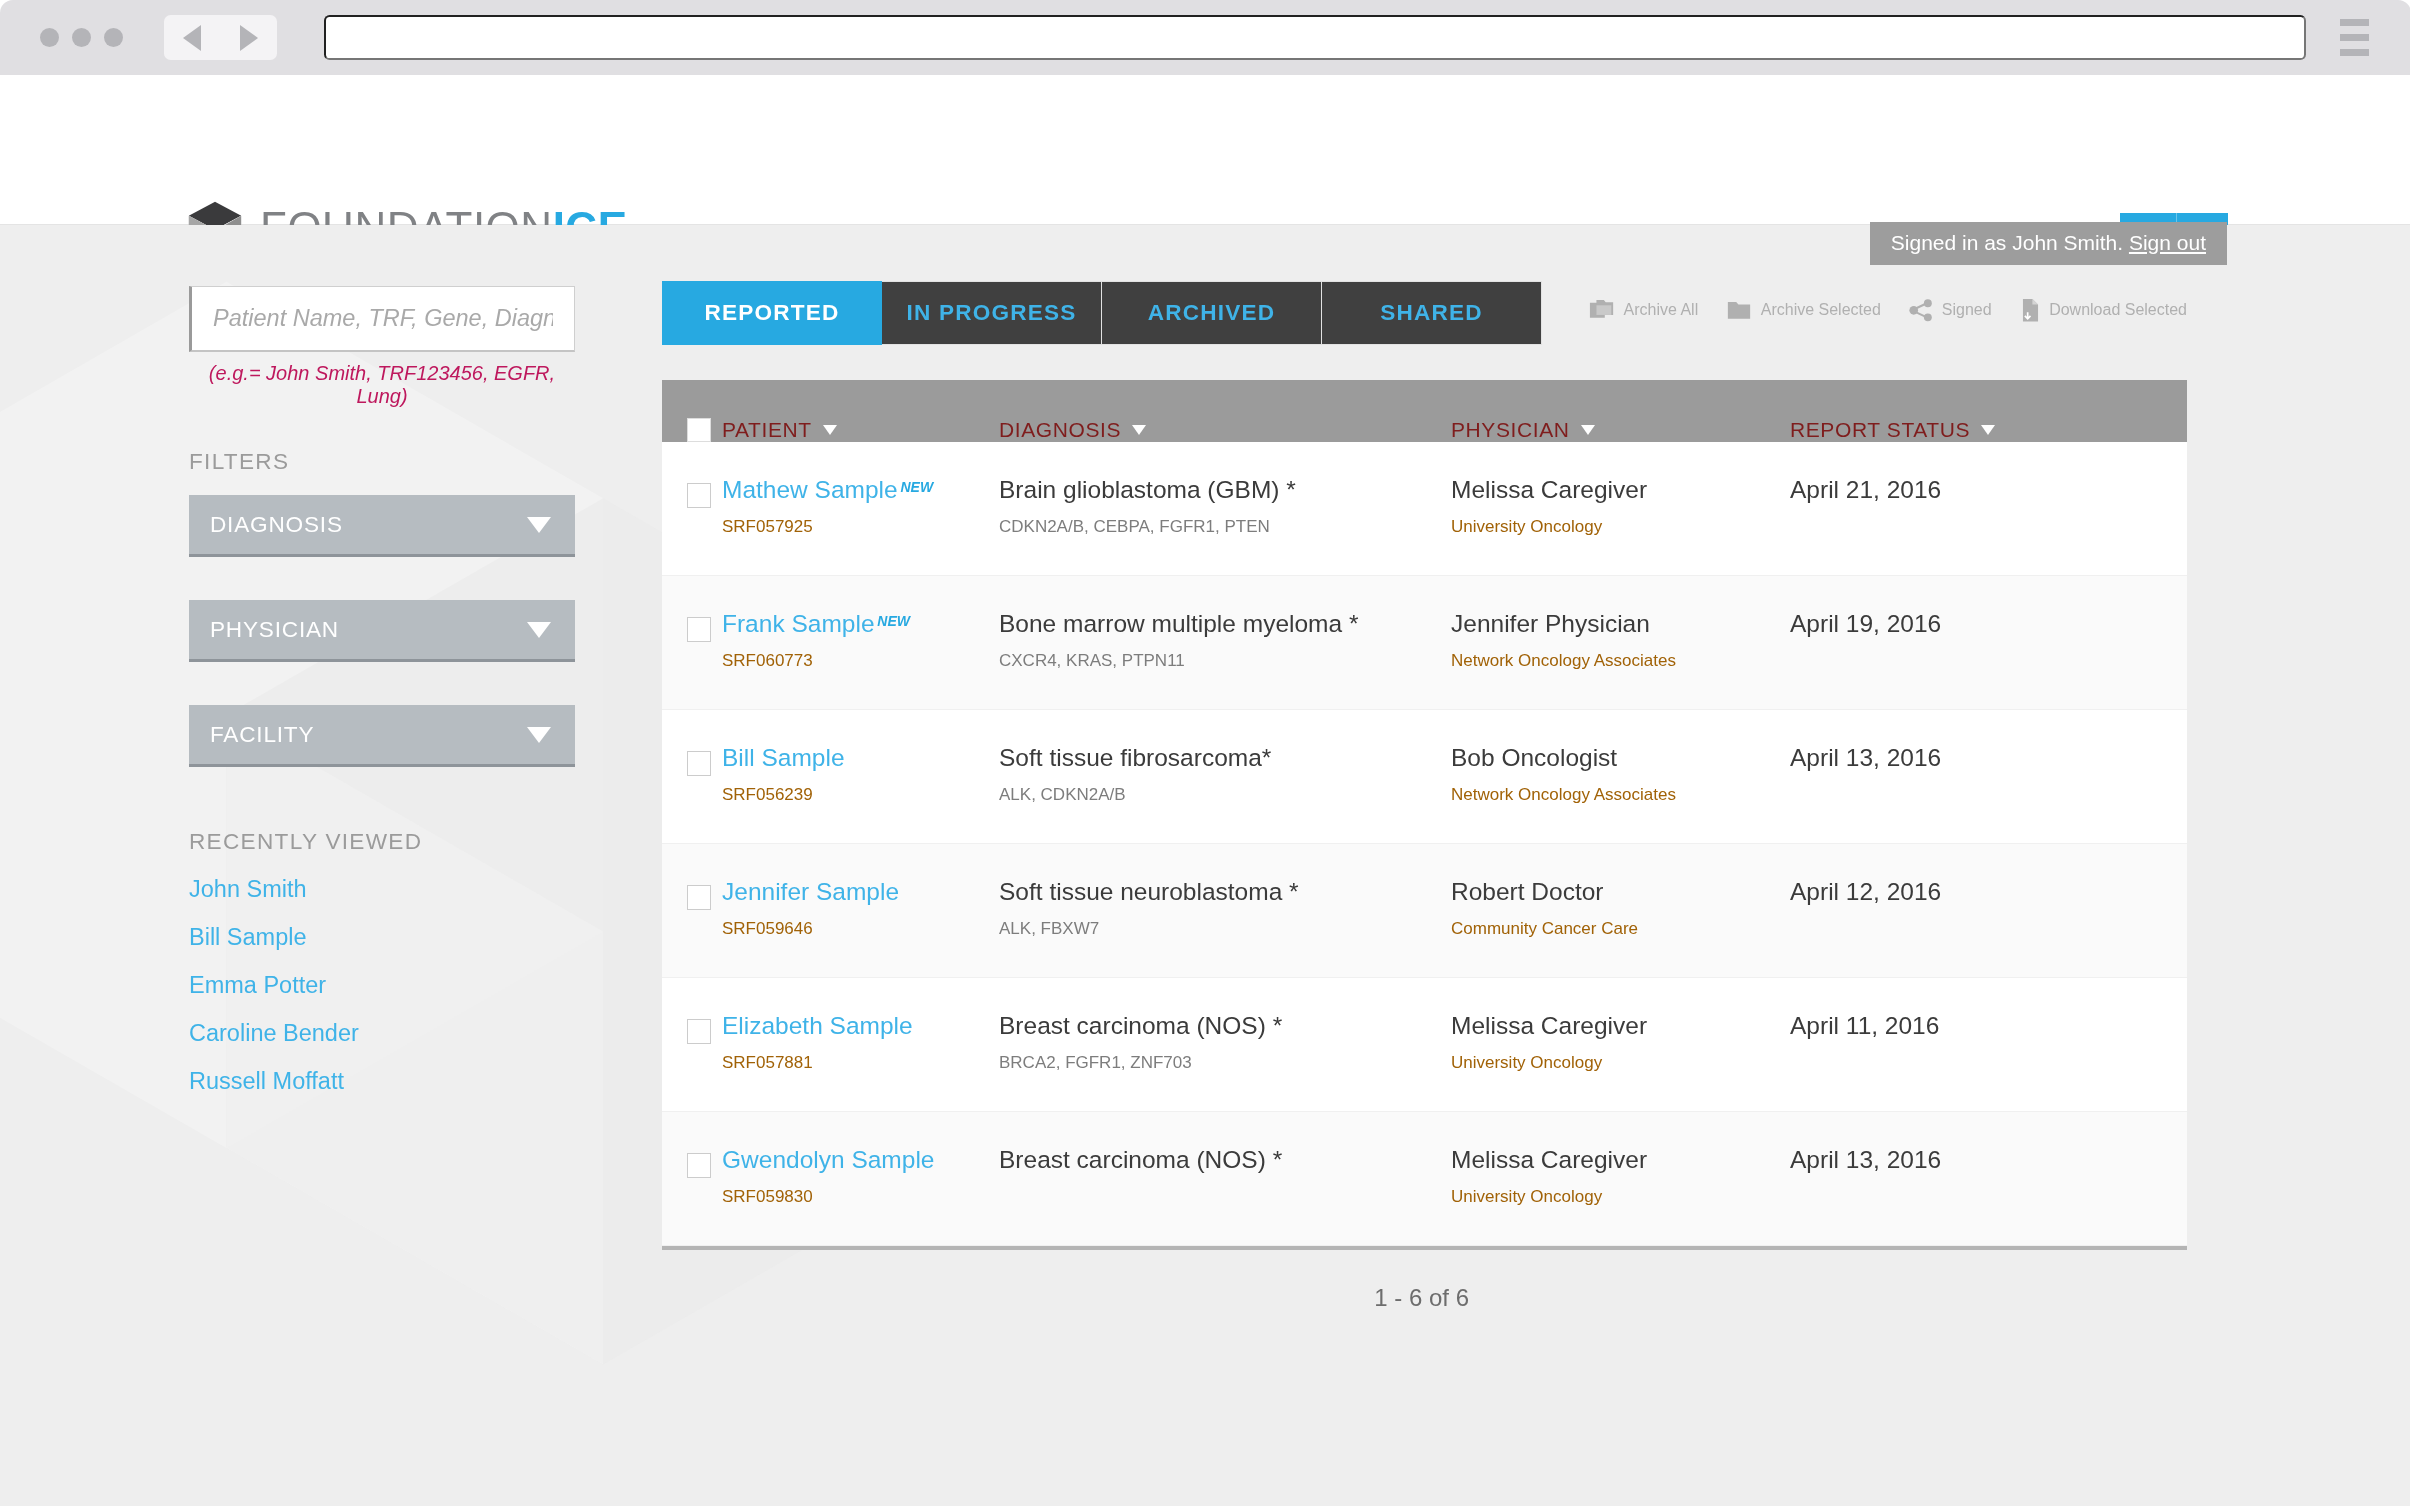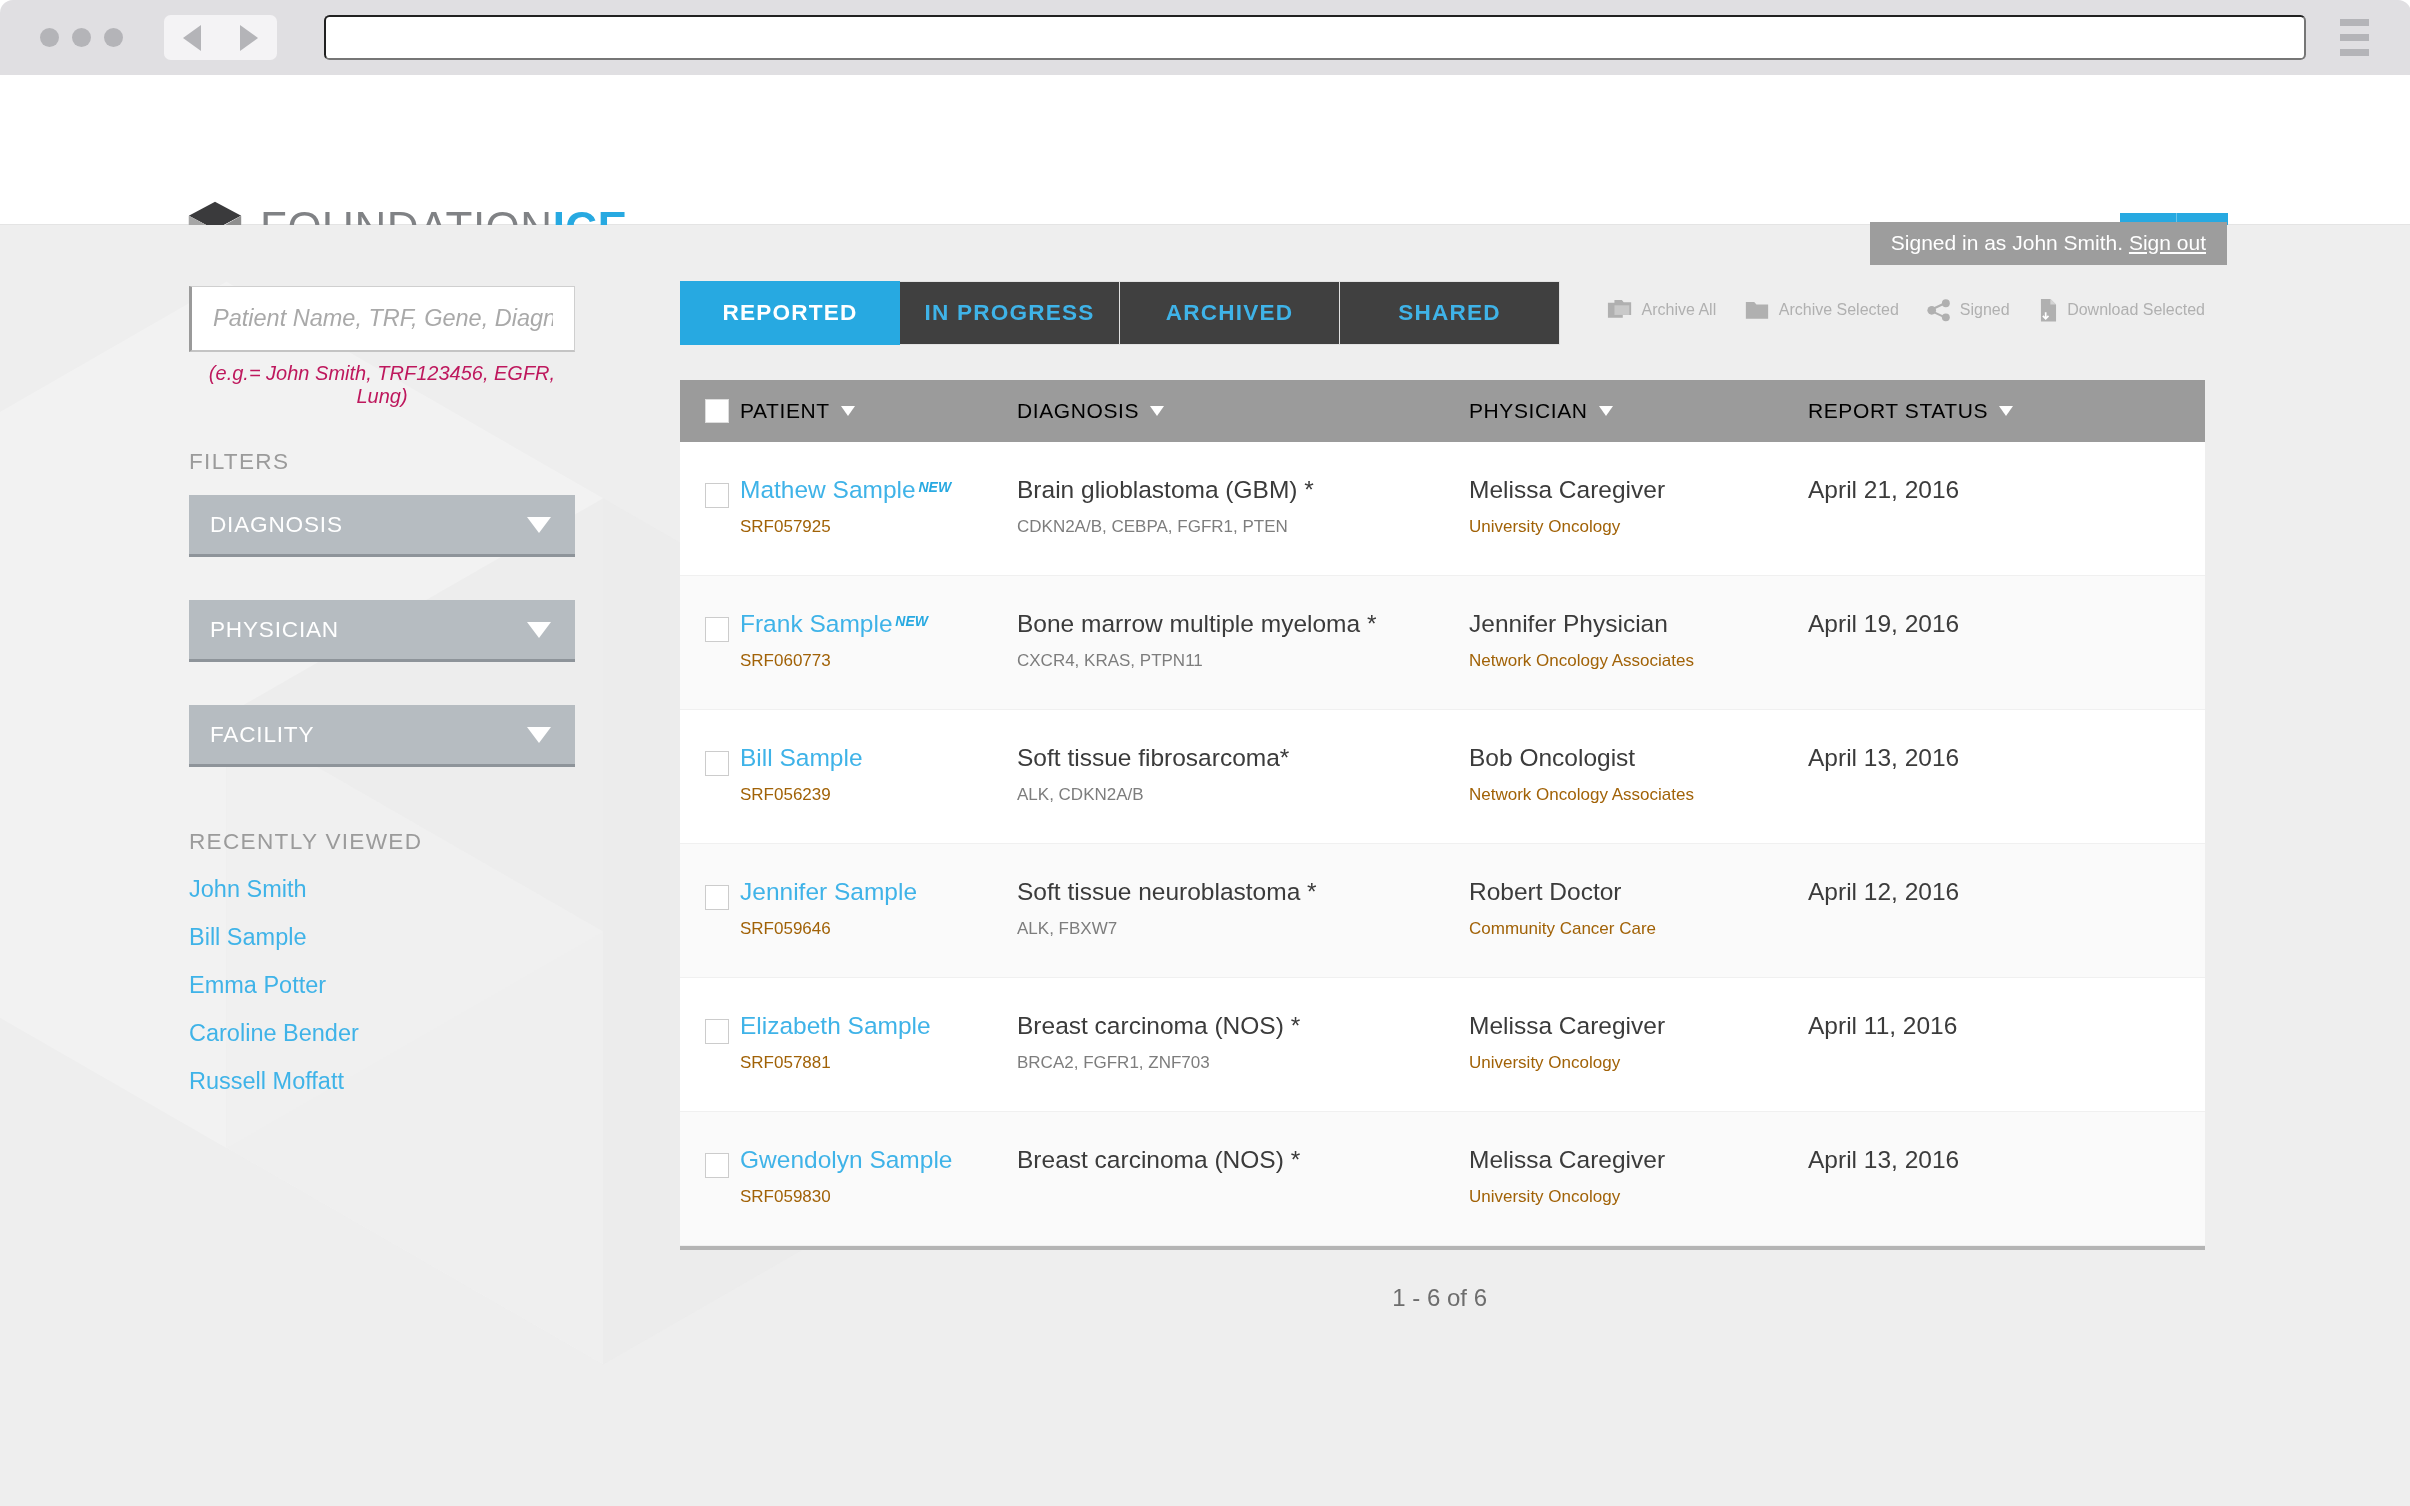--- a/index.html
+++ b/index.html
@@ -134,21 +134,21 @@
   }
   .recent-label {
     margin-top: 62px; font-size: 22.6px; color: #9b9b9b; letter-spacing: 1.3px;
   }
   .recent-item {
     display: block; margin-top: 21px; font-size: 23.5px;
     color: #3fb3e8; text-decoration: none;
   }
 
   
-  .main-panel { position: absolute; left: 680px; top: 56px; width: 1525px; z-index: 2; }
+  .main-panel { position: absolute; left: 662px; top: 56px; width: 1525px; z-index: 2; }
 
   .tabs-row { position: relative; height: 64px; }
   .tabs { display: flex; height: 64px; }
   .tab {
     width: 220px; height: 64px;
     display: flex; align-items: center; justify-content: center;
     background: #404040; border: 0.9px solid #e2e2e2;
     border-left: none;
     color: #3fb3e8; font-size: 22.6px; font-weight: 700; letter-spacing: 1.2px;
   }
@@ -159,22 +159,22 @@
 
   .actions {
     position: absolute; right: 0; top: 17px;
     display: flex; align-items: center; gap: 28px;
     color: #b0b0b0; font-size: 16px;
   }
   .action-item { display: flex; align-items: center; gap: 8.5px; }
 
   .table-wrap { margin-top: 35px; background: #ffffff; border-bottom: 4.7px solid #b4b4b4; }
   .thead {
-    height: 62px; background: #9b9b9b; color: #000000;
-    display: flex; align-items: center;
+    height: 62px; background: #9b9b9b; color: #7f1d1d;
+    display: flex; align-items: flex-end;
     font-size: 21px; letter-spacing: 0.6px;
   }
   .th { display: flex; align-items: center; gap: 11.3px; }
   .th .sort-caret {
     width: 0; height: 0;
     border-left: 7.5px solid transparent; border-right: 7.5px solid transparent;
     border-top: 10.4px solid #ffffff;
   }
   .col-check { width: 60px; padding-left: 24.5px; }
   .col-patient { width: 277px; }

